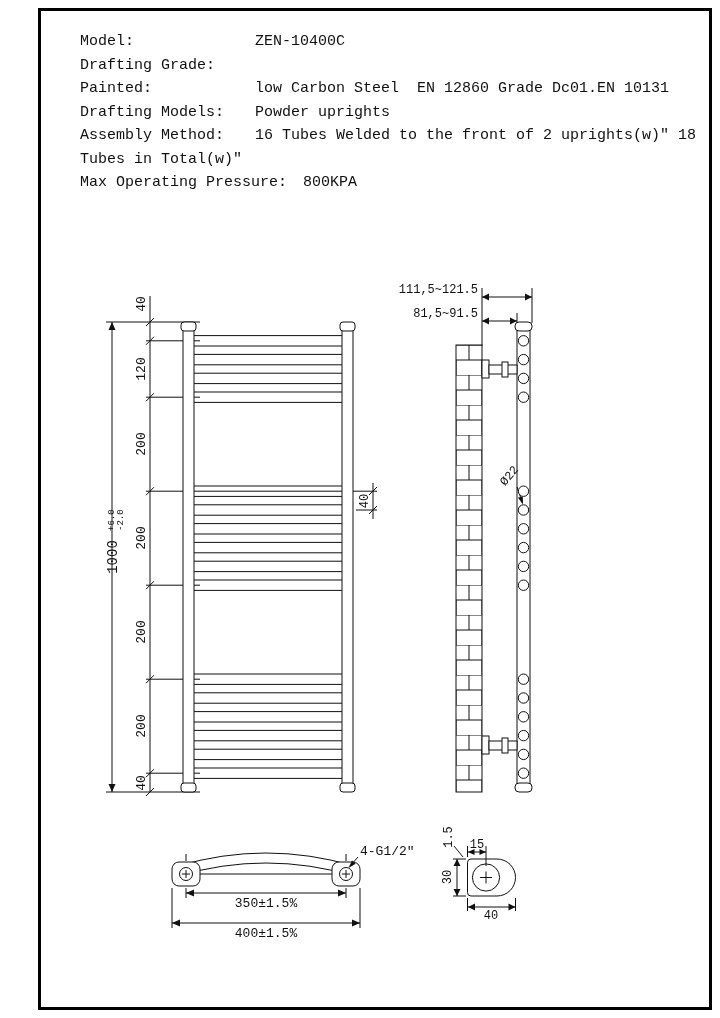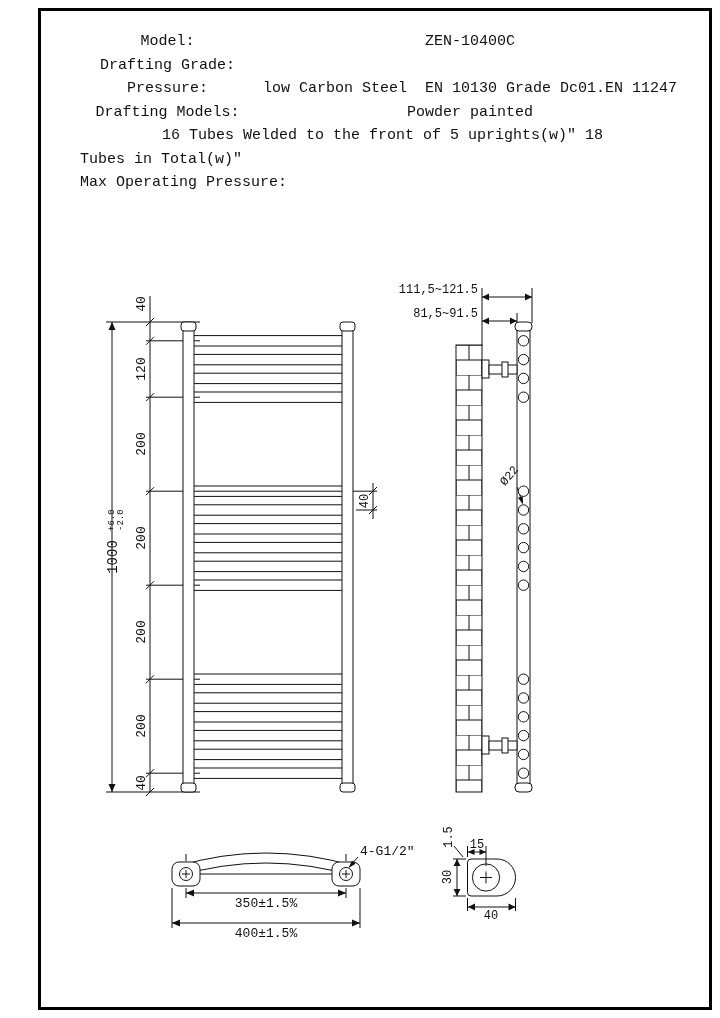--- a/index.html
+++ b/index.html
@@ -1,20 +1,20 @@
 <!DOCTYPE html>
 <html><head>
 <meta charset="utf-8">
 <style>
   html,body{margin:0;padding:0;background:#fff;}
   .page{position:relative;width:720px;height:1018px;background:#fff;overflow:hidden;}
   .frame{position:absolute;left:38px;top:8px;width:674px;height:1002px;border:3px solid #000;box-sizing:border-box;}
   .spec{position:absolute;left:80px;top:30px;width:605px;font-family:"Liberation Mono",monospace;
         font-size:15px;line-height:23.5px;color:#111;}
-  .row{display:flex;white-space:pre;text-align:center;}
+  .row{display:flex;white-space:pre;}
   .lbl{flex:0 0 175px;width:175px;}
   .row.full .lbl{flex:none;width:auto;}
   .row.inline .lbl{flex:none;width:auto;margin-right:16px;}
   .val{flex:1;}
   svg{position:absolute;left:0;top:0;}
   .s{stroke:#111;stroke-width:1;fill:none;}
   .sf{stroke:#111;stroke-width:1;fill:#fff;}
   .f{fill:#111;stroke:none;}
   .tx text{fill:#111;font-family:"Liberation Mono",monospace;}
   .t9{font-size:9px;}
@@ -24,25 +24,25 @@
 </style>
 </head>
 <body>
 
 <div class="page">
   <div class="frame"></div>
 
   <div class="spec">
     <div class="row"><span class="lbl">Model:</span><span class="val">ZEN-10400C</span></div>
     <div class="row"><span class="lbl">Drafting Grade:</span></div>
-    <div class="row"><span class="lbl">Pressure:</span><span class="val">low Carbon Steel  EN 10130 Grade Dc01.EN 11247</span></div>
-    <div class="row"><span class="lbl">Drafting Models:</span><span class="val">Powder painted</span></div>
-    <div class="row"><span class="val">16 Tubes Welded to the front of 5 uprights(w)" 18</span></div>
+    <div class="row"><span class="lbl">Painted:</span><span class="val">low Carbon Steel  EN 12860 Grade Dc01.EN 10131</span></div>
+    <div class="row"><span class="lbl">Drafting Models:</span><span class="val">Powder uprights</span></div>
+    <div class="row"><span class="lbl">Assembly Method:</span><span class="val">16 Tubes Welded to the front of 2 uprights(w)" 18</span></div>
     <div class="row full"><span class="lbl">Tubes in Total(w)"</span></div>
-    <div class="row inline"><span class="lbl">Max Operating Pressure:</span></div>
+    <div class="row inline"><span class="lbl">Max Operating Pressure:</span><span class="val">800KPA</span></div>
   </div>
 
   <svg id="drawing" width="720" height="1018" viewBox="0 0 720 1018">
     <defs>
       <pattern id="brick" x="456" y="345" width="26" height="30" patternUnits="userSpaceOnUse">
         <rect width="26" height="30" fill="#fff"></rect>
         <path d="M0 0 H26 M0 15 H26 M13 0 V15 M0 15 V30 M26 15 V30" stroke="#111" stroke-width="1" fill="none"></path>
       </pattern>
     </defs>
 

